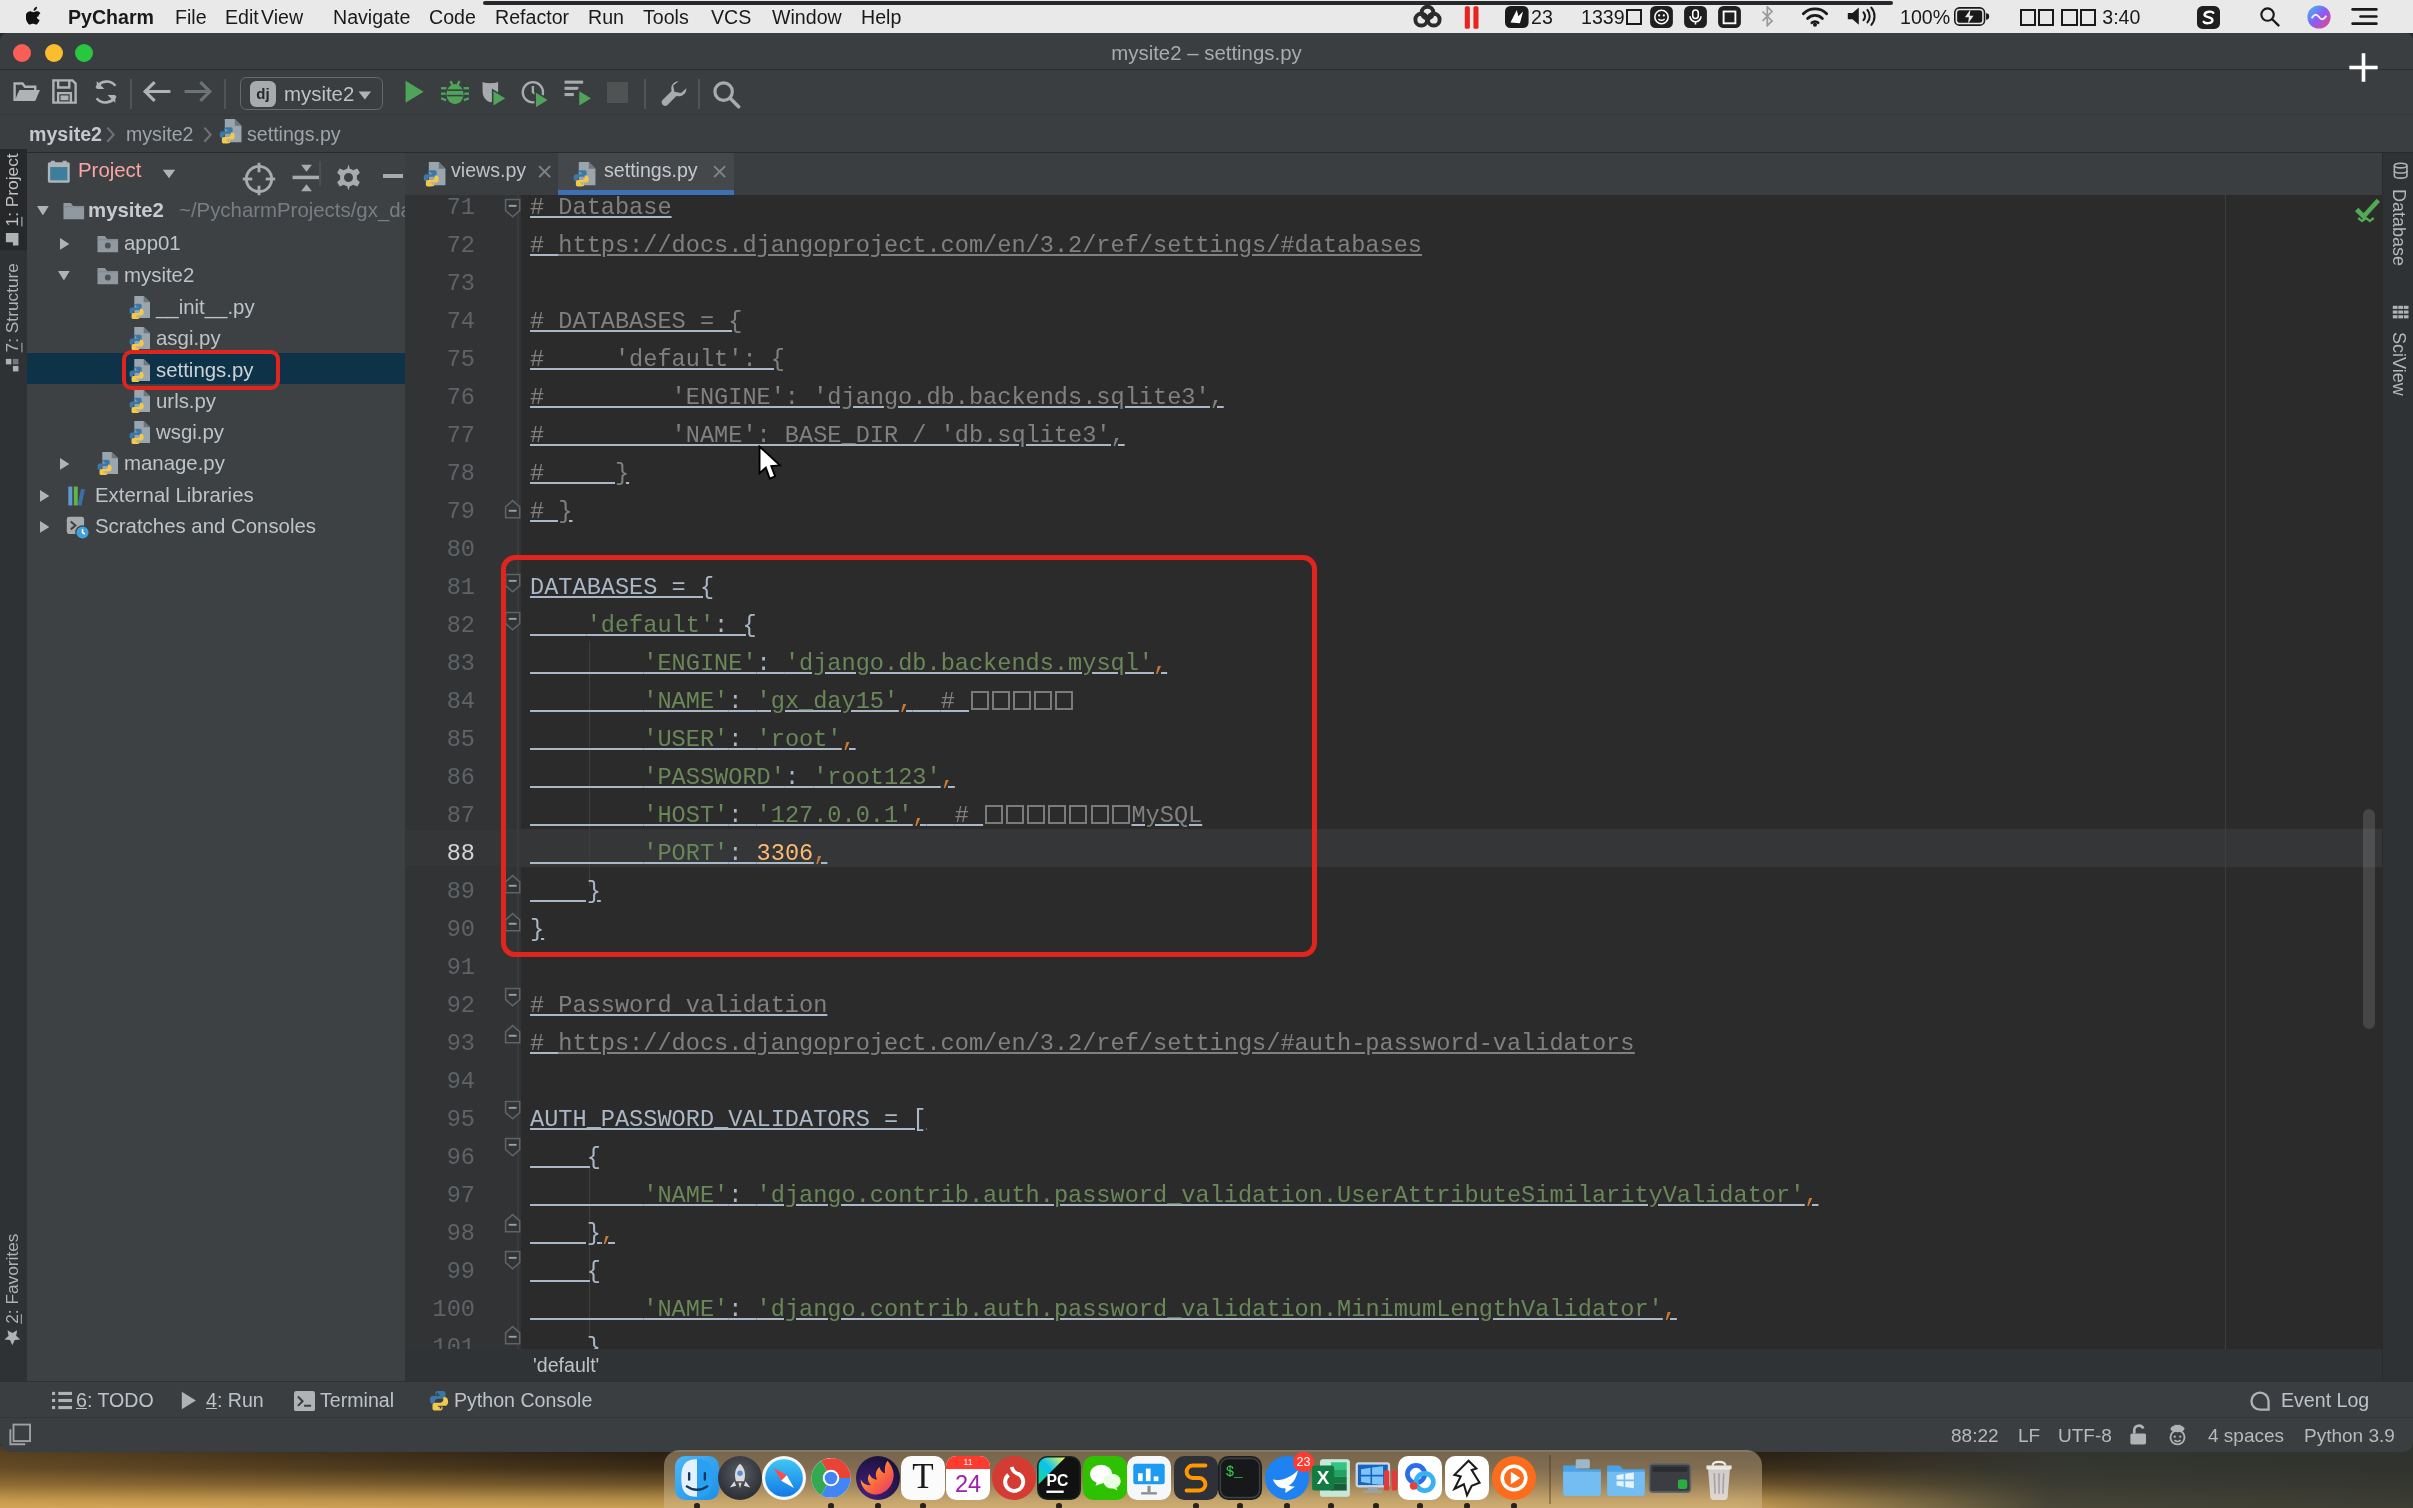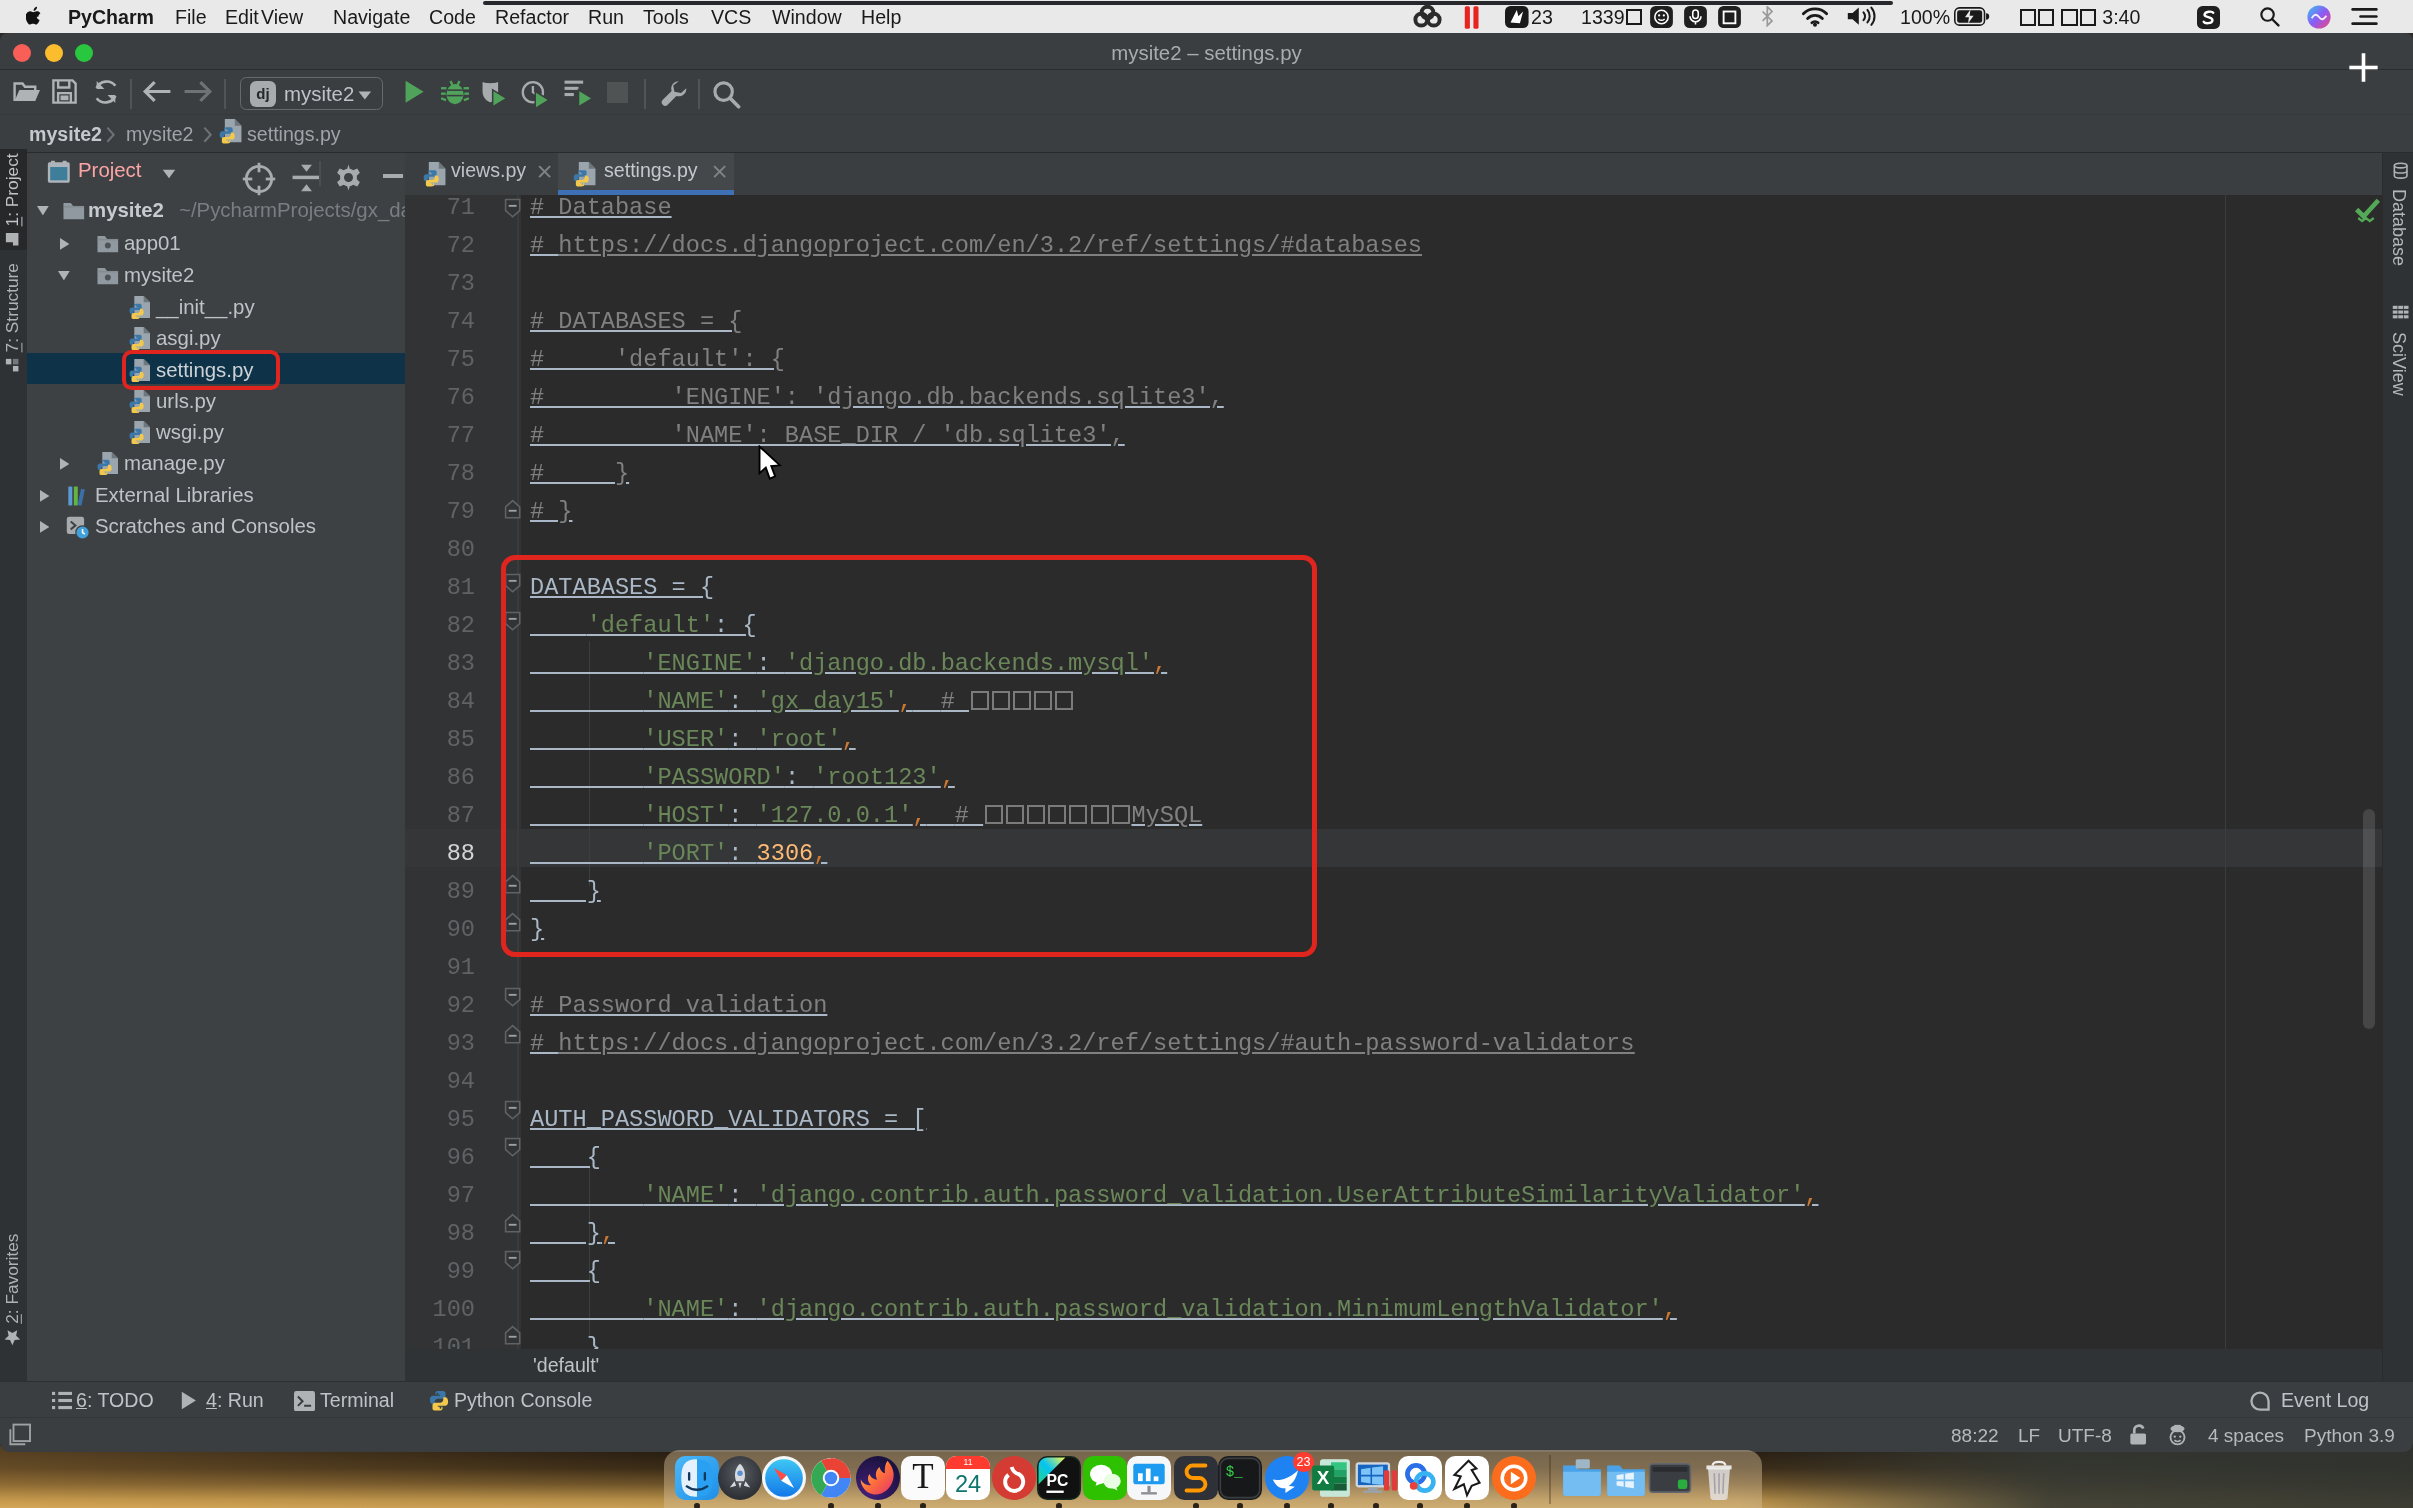--- a/index.html
+++ b/index.html
@@ -696,21 +696,21 @@
             <stop offset="0.5" stop-color="#ff7139"></stop>
             <stop offset="1" stop-color="#e3306e"></stop>
           </linearGradient>
         </defs>
       </svg></div>
   <div class="dicon" style="left:237px;background:#fbfbfb">
       <div style="font-family:'Liberation Serif',serif;font-size:35px;color:#1a1a1a;text-align:center;line-height:42px">T</div>
     </div>
   <div class="dicon" style="left:282px;background:#fff">
       <div style="height:12.6px;background:#ff3b30;border-radius:10.2px 10.2px 0 0;color:#fff;font-size:8.6px;text-align:center;line-height:12.6px">11</div>
-      <div style="font-size:23.6px;color:#0f766e;text-align:center;line-height:30px">24</div>
+      <div style="font-size:23.6px;color:#a21caf;text-align:center;line-height:30px">24</div>
     </div>
   <div class="dicon" style="left:328px;background:#d43b33;border-radius:50%"><svg width="44" height="44" viewBox="0 0 56 56">
         <path d="M25 14 c2 6 4 8 9 9 a 11.5 11.5 0 1 1 -13 1" fill="none" stroke="#fff" stroke-width="5"></path>
       </svg></div>
   <div class="dicon" style="left:373px;background:#17271f"><svg width="44" height="44" viewBox="0 0 56 56">
         <defs>
           <linearGradient id="pcg" x1="0" y1="1" x2="1" y2="0">
             <stop offset="0" stop-color="#21d789"></stop>
             <stop offset="0.5" stop-color="#07c3f2"></stop>
             <stop offset="1" stop-color="#fcf84a"></stop>

